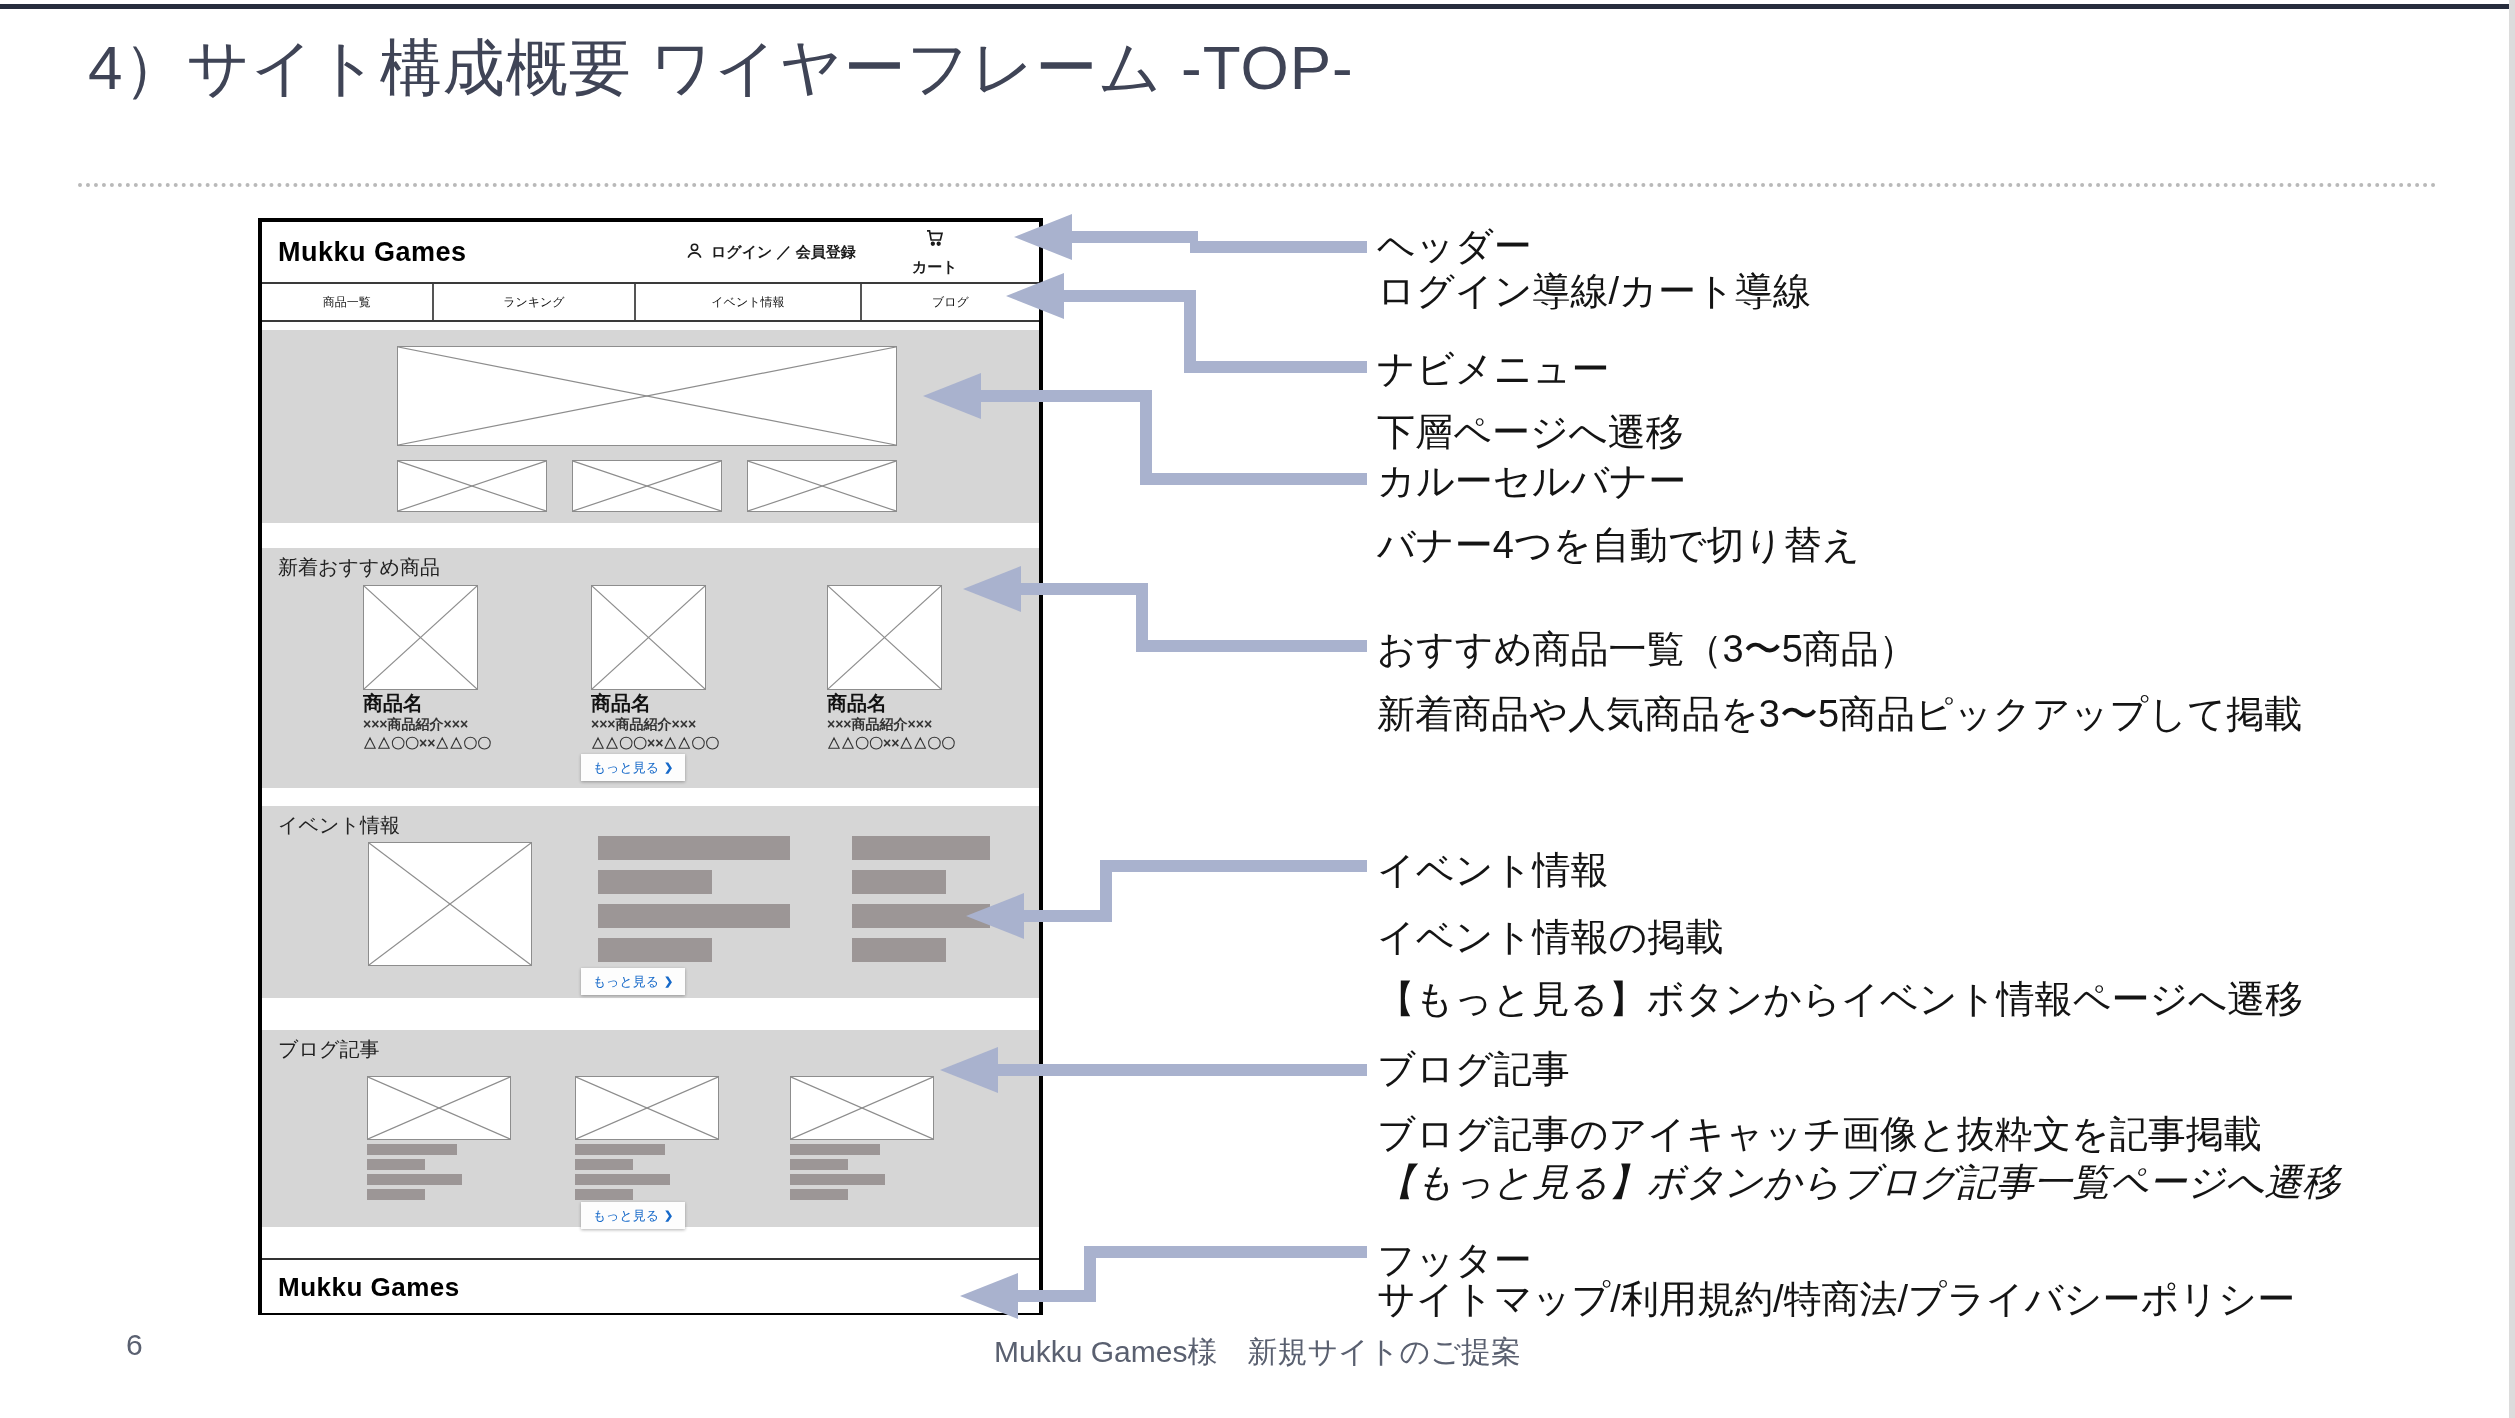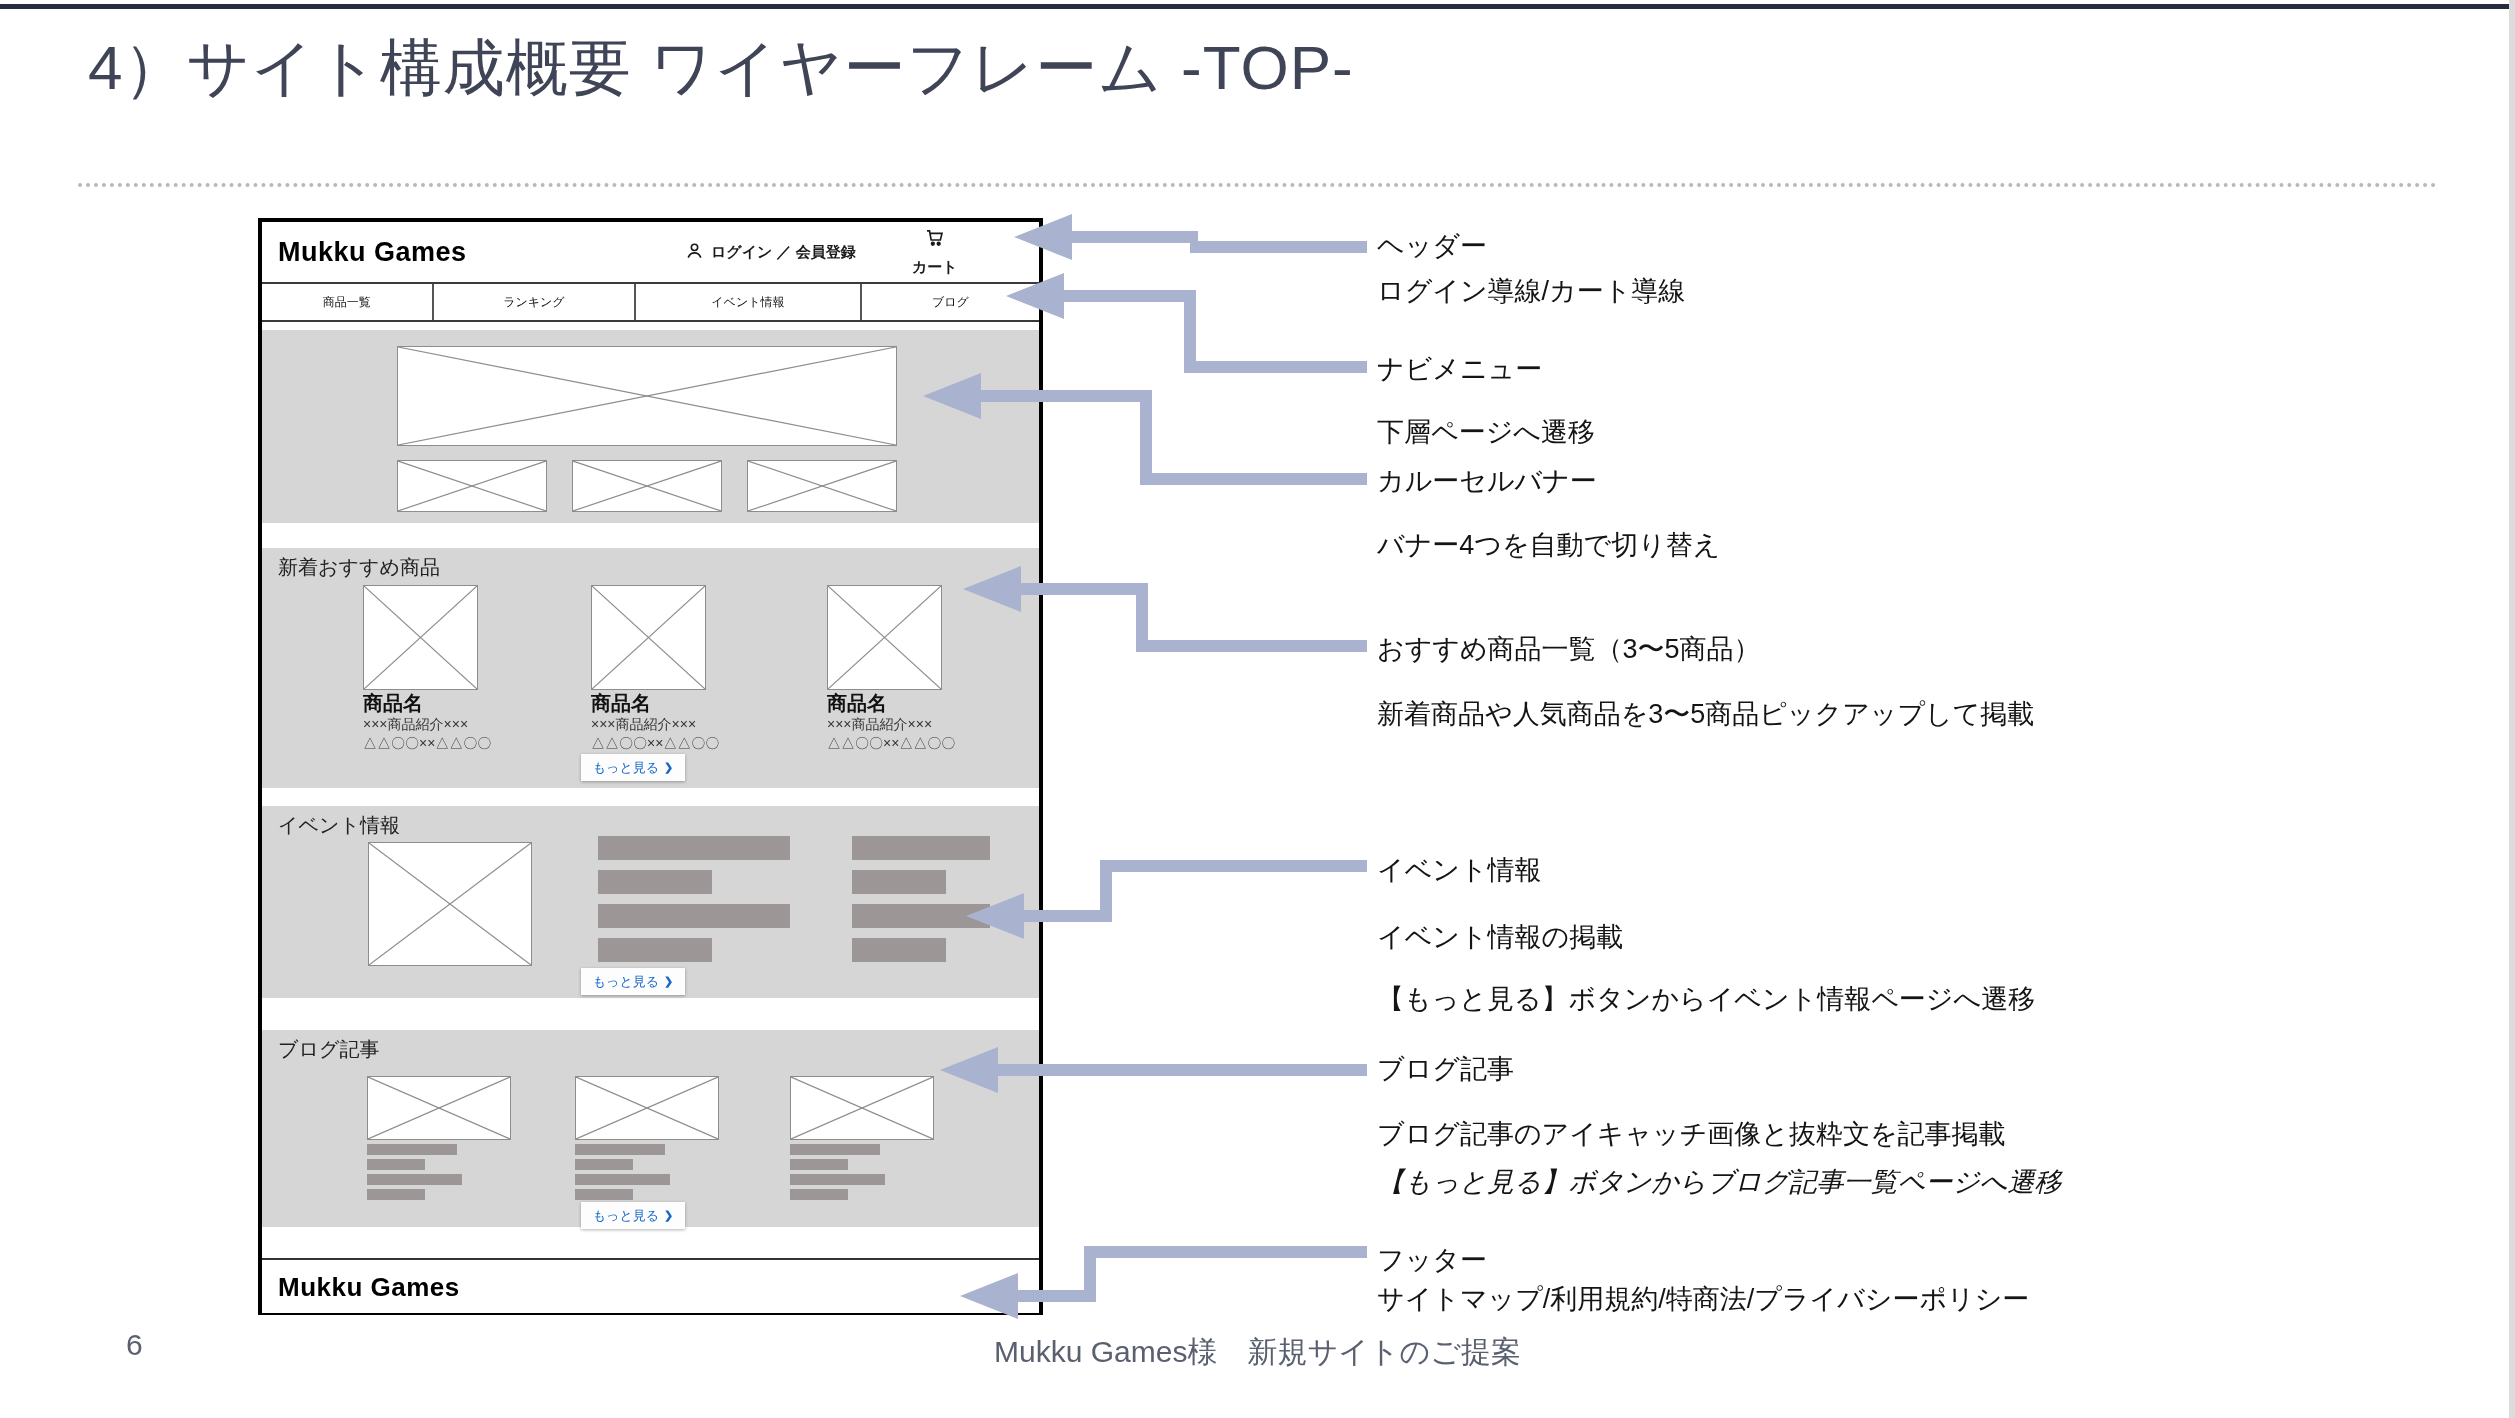--- a/index.html
+++ b/index.html
@@ -24,38 +24,38 @@
   .wf-nav .cell{display:flex;align-items:center;justify-content:center;font-size:12px;color:#111;}
   .wf-nav .cell+.cell{border-left:2px solid #555;}
 
   .band{position:absolute;left:0;width:777px;background:#d6d6d6;}
   .band-label{position:absolute;left:16px;top:6px;font-size:20px;color:#222;white-space:nowrap;}
 
   .xbox{position:absolute;background:#fff;border:1px solid #8d8d8d;box-sizing:border-box;}
   .xbox svg{position:absolute;left:0;top:0;width:100%;height:100%;stroke:#8d8d8d;stroke-width:1.2;display:block;}
 
   .card-name{position:absolute;font-size:20px;font-weight:700;color:#111;white-space:nowrap;}
-  .card-line{position:absolute;font-size:14px;color:#333;white-space:nowrap;}
+  .card-line{position:absolute;font-size:14px;color:#333;white-space:nowrap;font-weight:bold;}
 
   .more-btn{position:absolute;left:319px;width:104px;height:27px;background:#fdfdfd;
             display:flex;align-items:center;justify-content:center;gap:5px;font-size:13px;
             color:#1669c9;box-shadow:0 1px 3px rgba(0,0,0,.3);}
   .more-btn .chev{font-size:11px;font-weight:700;}
 
   .bar{position:absolute;background:#9c9696;}
 
   .wf-footer{position:absolute;left:0;top:1036px;width:777px;height:53px;border-top:2px solid #333;background:#fff;}
 
   
   .as{position:absolute;background:#a9b2ce;}
   .ah{position:absolute;width:0;height:0;border-top:23px solid transparent;
       border-bottom:23px solid transparent;border-right:58px solid #a9b2ce;}
 
   
-  .ann{position:absolute;left:1377px;font-size:27px;line-height:34px;color:#141414;white-space:nowrap;}
+  .ann{position:absolute;left:1377px;font-size:38px;line-height:34px;color:#141414;white-space:nowrap;}
 
   .pagenum{position:absolute;left:126px;top:1328px;font-size:30px;color:#5a6070;}
   .slide-footer{position:absolute;left:0;top:1332px;width:2515px;text-align:center;
                 font-size:30px;color:#5a6070;}
 </style>
 </head>
 <body>
 
 <div class="slide">
   <div class="topline"></div>

